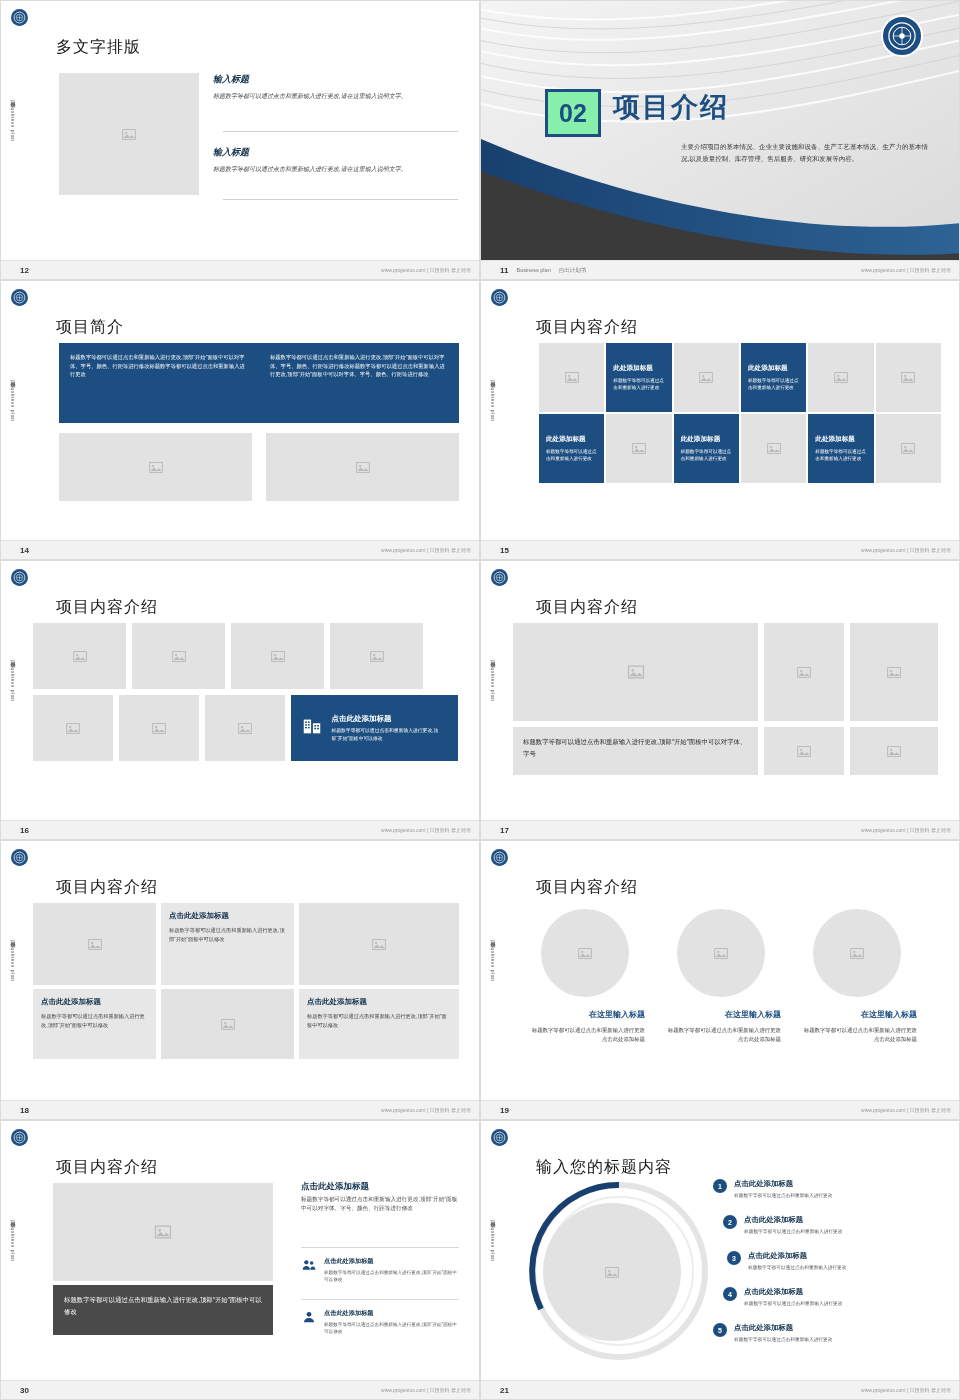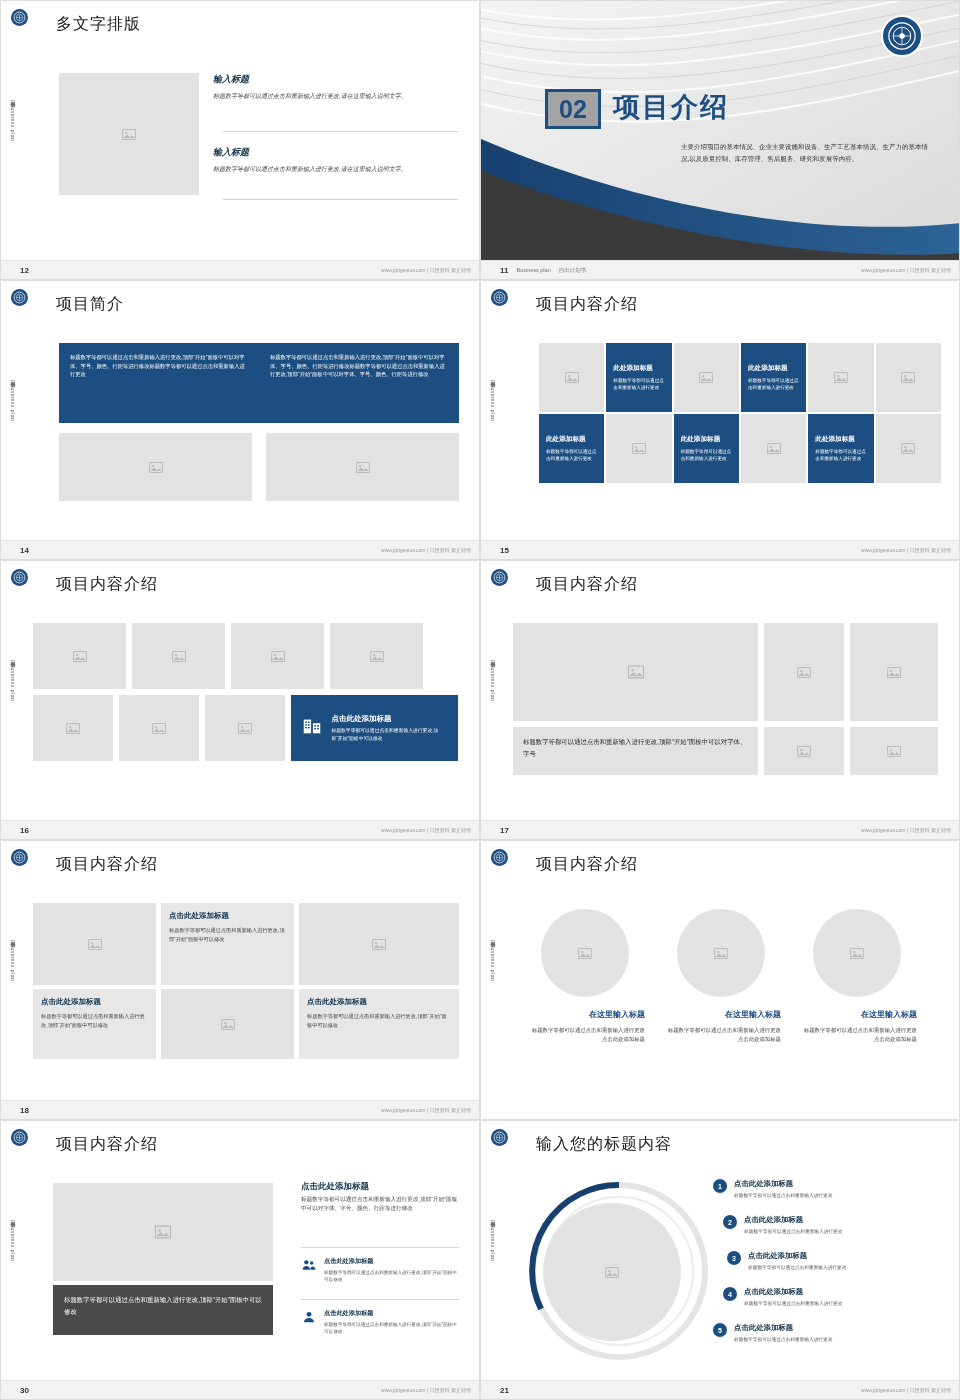--- a/index.html
+++ b/index.html
@@ -44,21 +44,21 @@
   .pagenum {
     font-size: 8px; color: #333; font-weight: bold;
     margin-left: 19px;
   }
   .footmeta { font-size: 5.5px; color: #777; margin-left: 8px; }
   .footright {
     margin-left: auto; margin-right: 8px;
     font-size: 5px; color: #999;
   }
   .slide-title {
-    position: absolute; left: 55px; top: 13px;
+    position: absolute; left: 55px; top: 36px;
     font-size: 16px; color: #1a1a1a; font-weight: normal;
     letter-spacing: 1px;
   }
 
   
   .ph {
     background: #e2e2e2;
     display: flex; align-items: center; justify-content: center;
     position: relative;
   }
@@ -80,24 +80,24 @@
   }
   .s13 .badge {
     position:absolute; right: 36px; top: 14px;
     width: 42px; height: 42px; border-radius:50%;
     background:#1d4e81; border:2px solid #fff;
     display:flex; align-items:center; justify-content:center;
   }
   .s13 .badge svg { width: 30px; height: 30px; }
   .s13 .numbox {
     position:absolute; left:64px; top:88px;
-    width: 56px; height: 40px; border:3px solid #1d4e81;
+    width: 56px; height: 48px; border:3px solid #1d4e81;
     color:#1d4e81; font-size:25px; font-weight:bold;
     display:flex; align-items:center; justify-content:center;
-    background:#a3a3a3;
+    background:#86efac;
   }
   .s13 .bigtitle {
     position:absolute; left:132px; top:88px;
     font-size:27px; font-weight:bold; color:#1d4e81;
     letter-spacing:2px;
   }
   .s13 .desc {
     position:absolute; left:200px; top:140px; width:250px;
     font-size:6.5px; color:#333; line-height:12px;
   }
@@ -631,20 +631,24 @@
           <svg viewBox="0 0 24 24" fill="#9a9a9a">
             <path d="M3 5h18v14H3z" fill="none" stroke="#9a9a9a" stroke-width="1.4"></path>
             <circle cx="8" cy="10" r="1.6"></circle>
             <path d="M4 17l5-5 4 4 3-3 4 4"></path>
           </svg>
         </div>
       <div class="s19-h">在这里输入标题</div>
       <div class="s19-p">标题数字等都可以通过点击和重新输入进行更改 点击此处添加标题</div>
     </div>
 
+    <div class="footerbar">
+      <span class="pagenum">19</span>
+      <span class="footright">www.pptgenius.com | 只想资料 禁止转传</span>
+    </div>
   </div>
 
   <div class="slide">
     <div class="logo">
       <svg viewBox="0 0 24 24">
           <circle cx="12" cy="12" r="10" fill="none" stroke="#fff" stroke-width="1.4"></circle>
           <circle cx="12" cy="12" r="6" fill="none" stroke="#fff" stroke-width="1"></circle>
           <path d="M12 7v10M7 12h10" stroke="#fff" stroke-width=".8"></path>
         </svg>
     </div>

